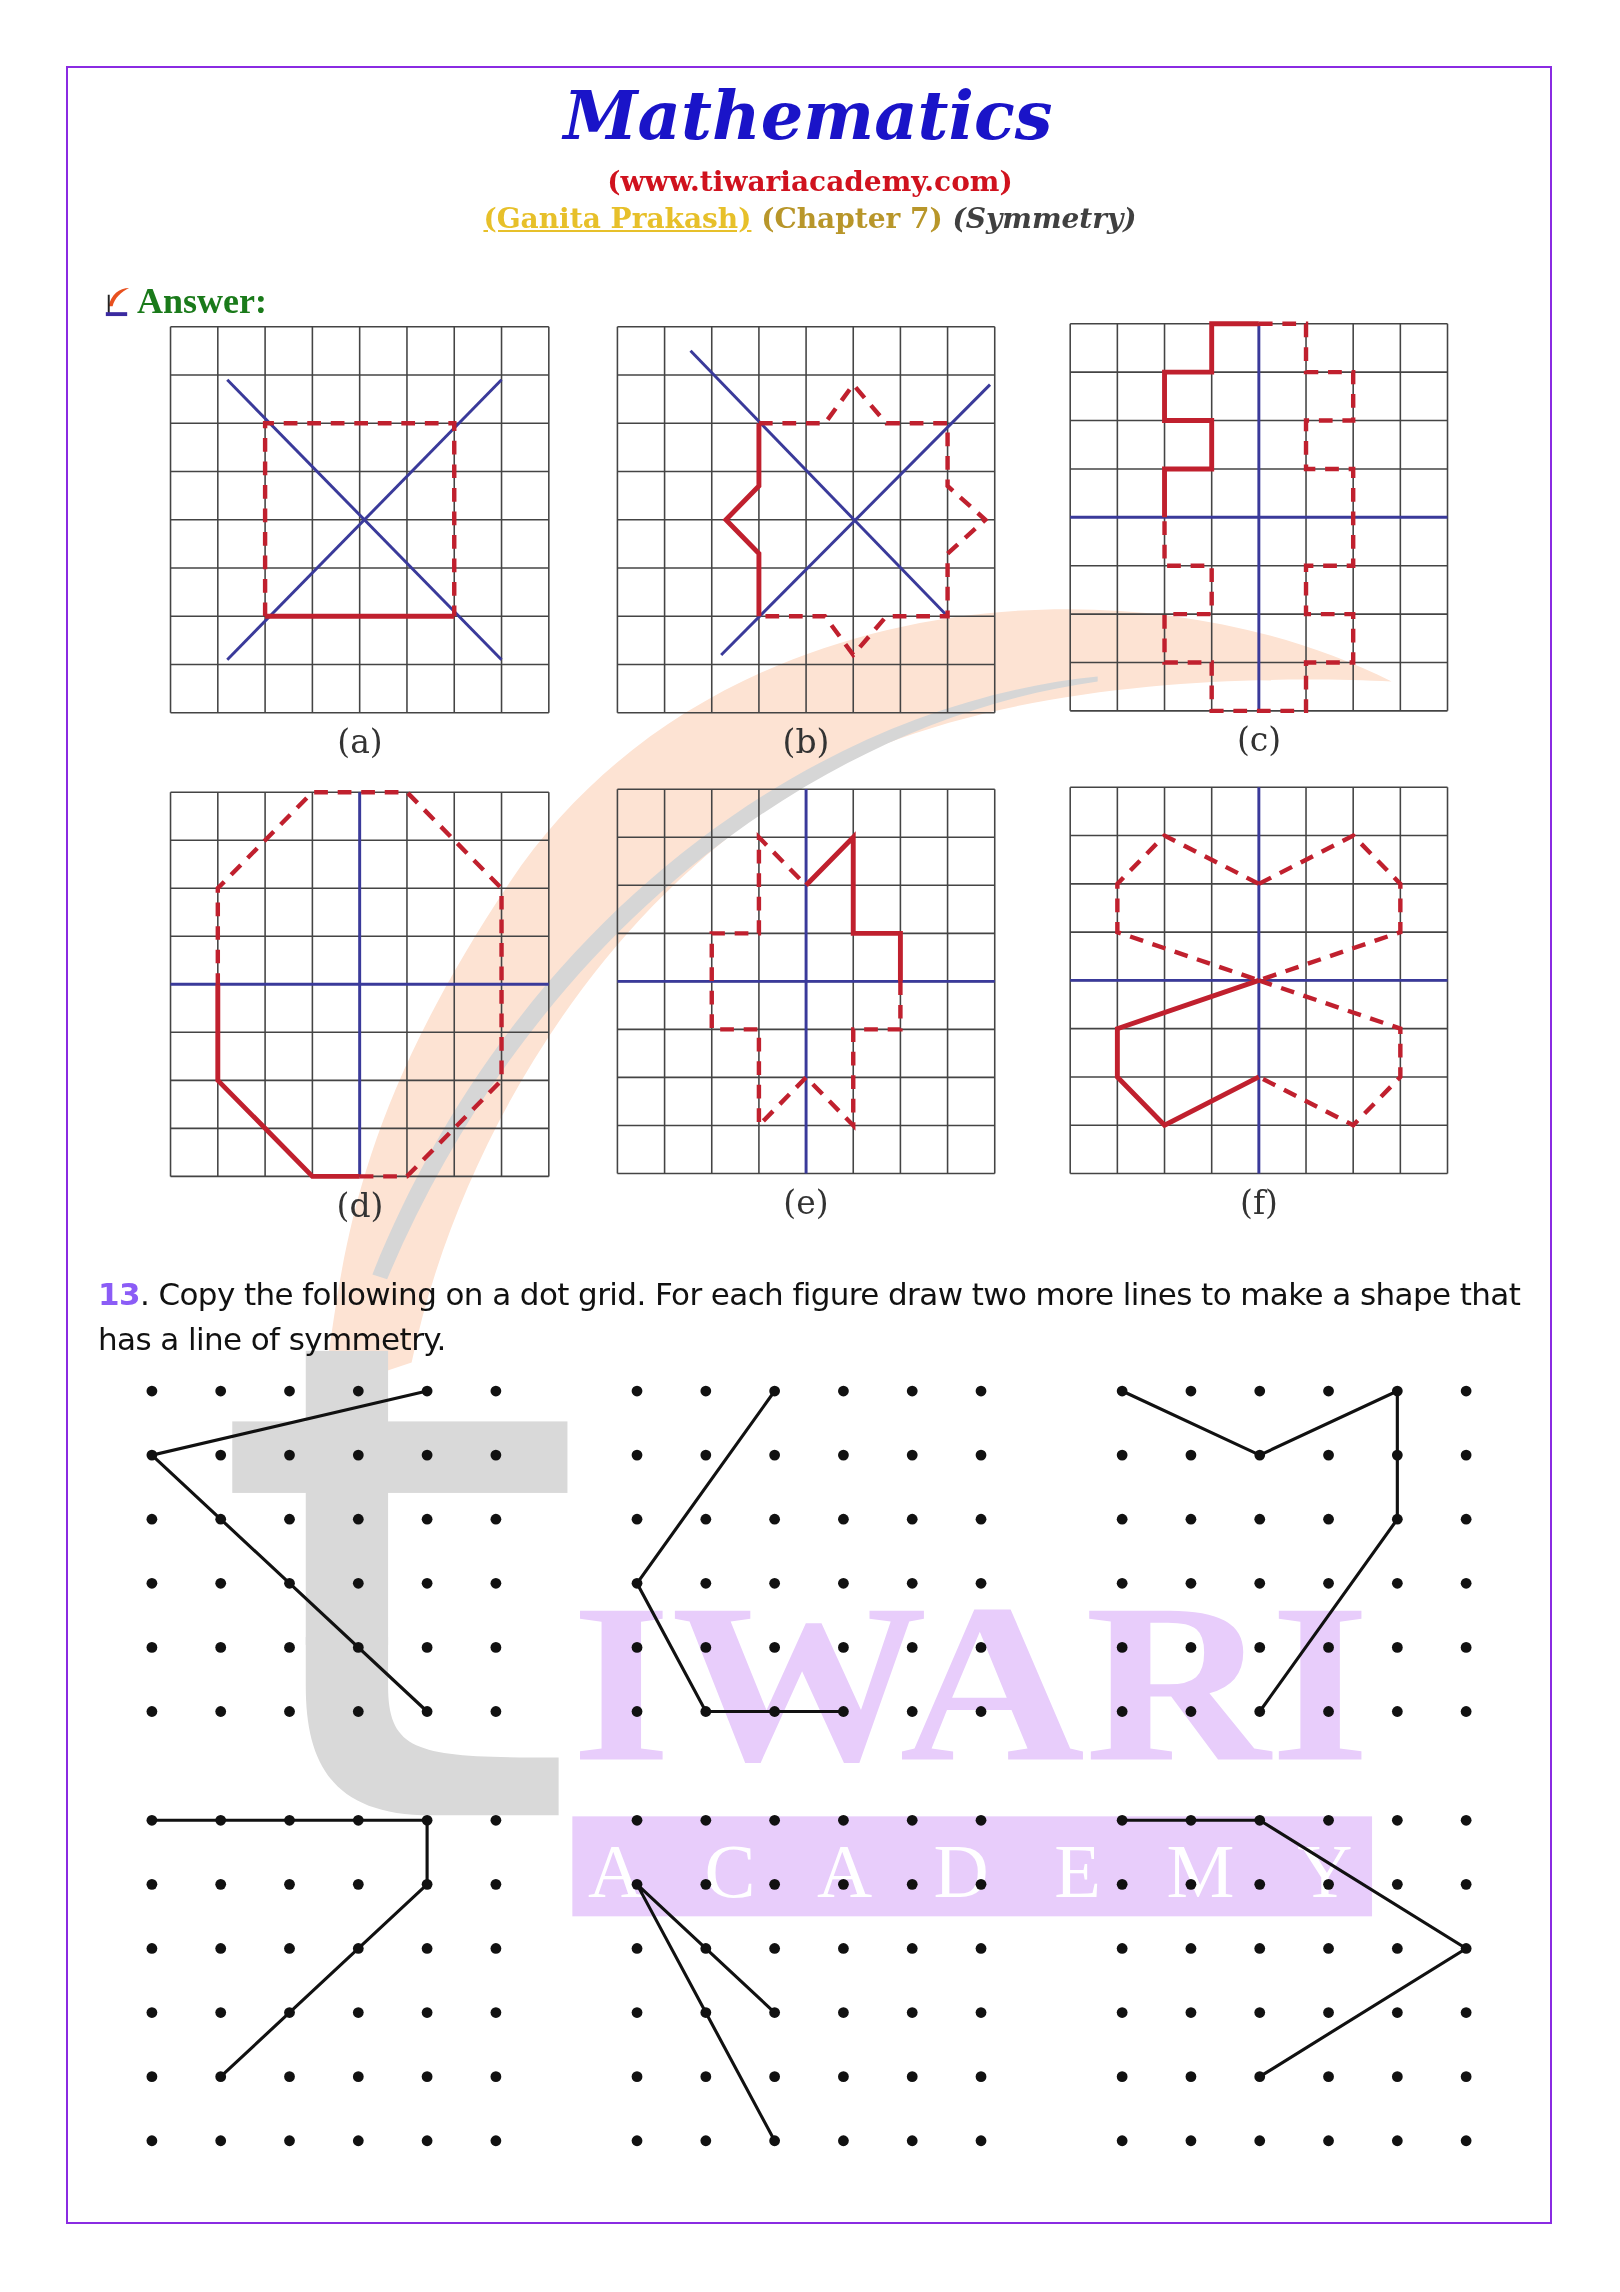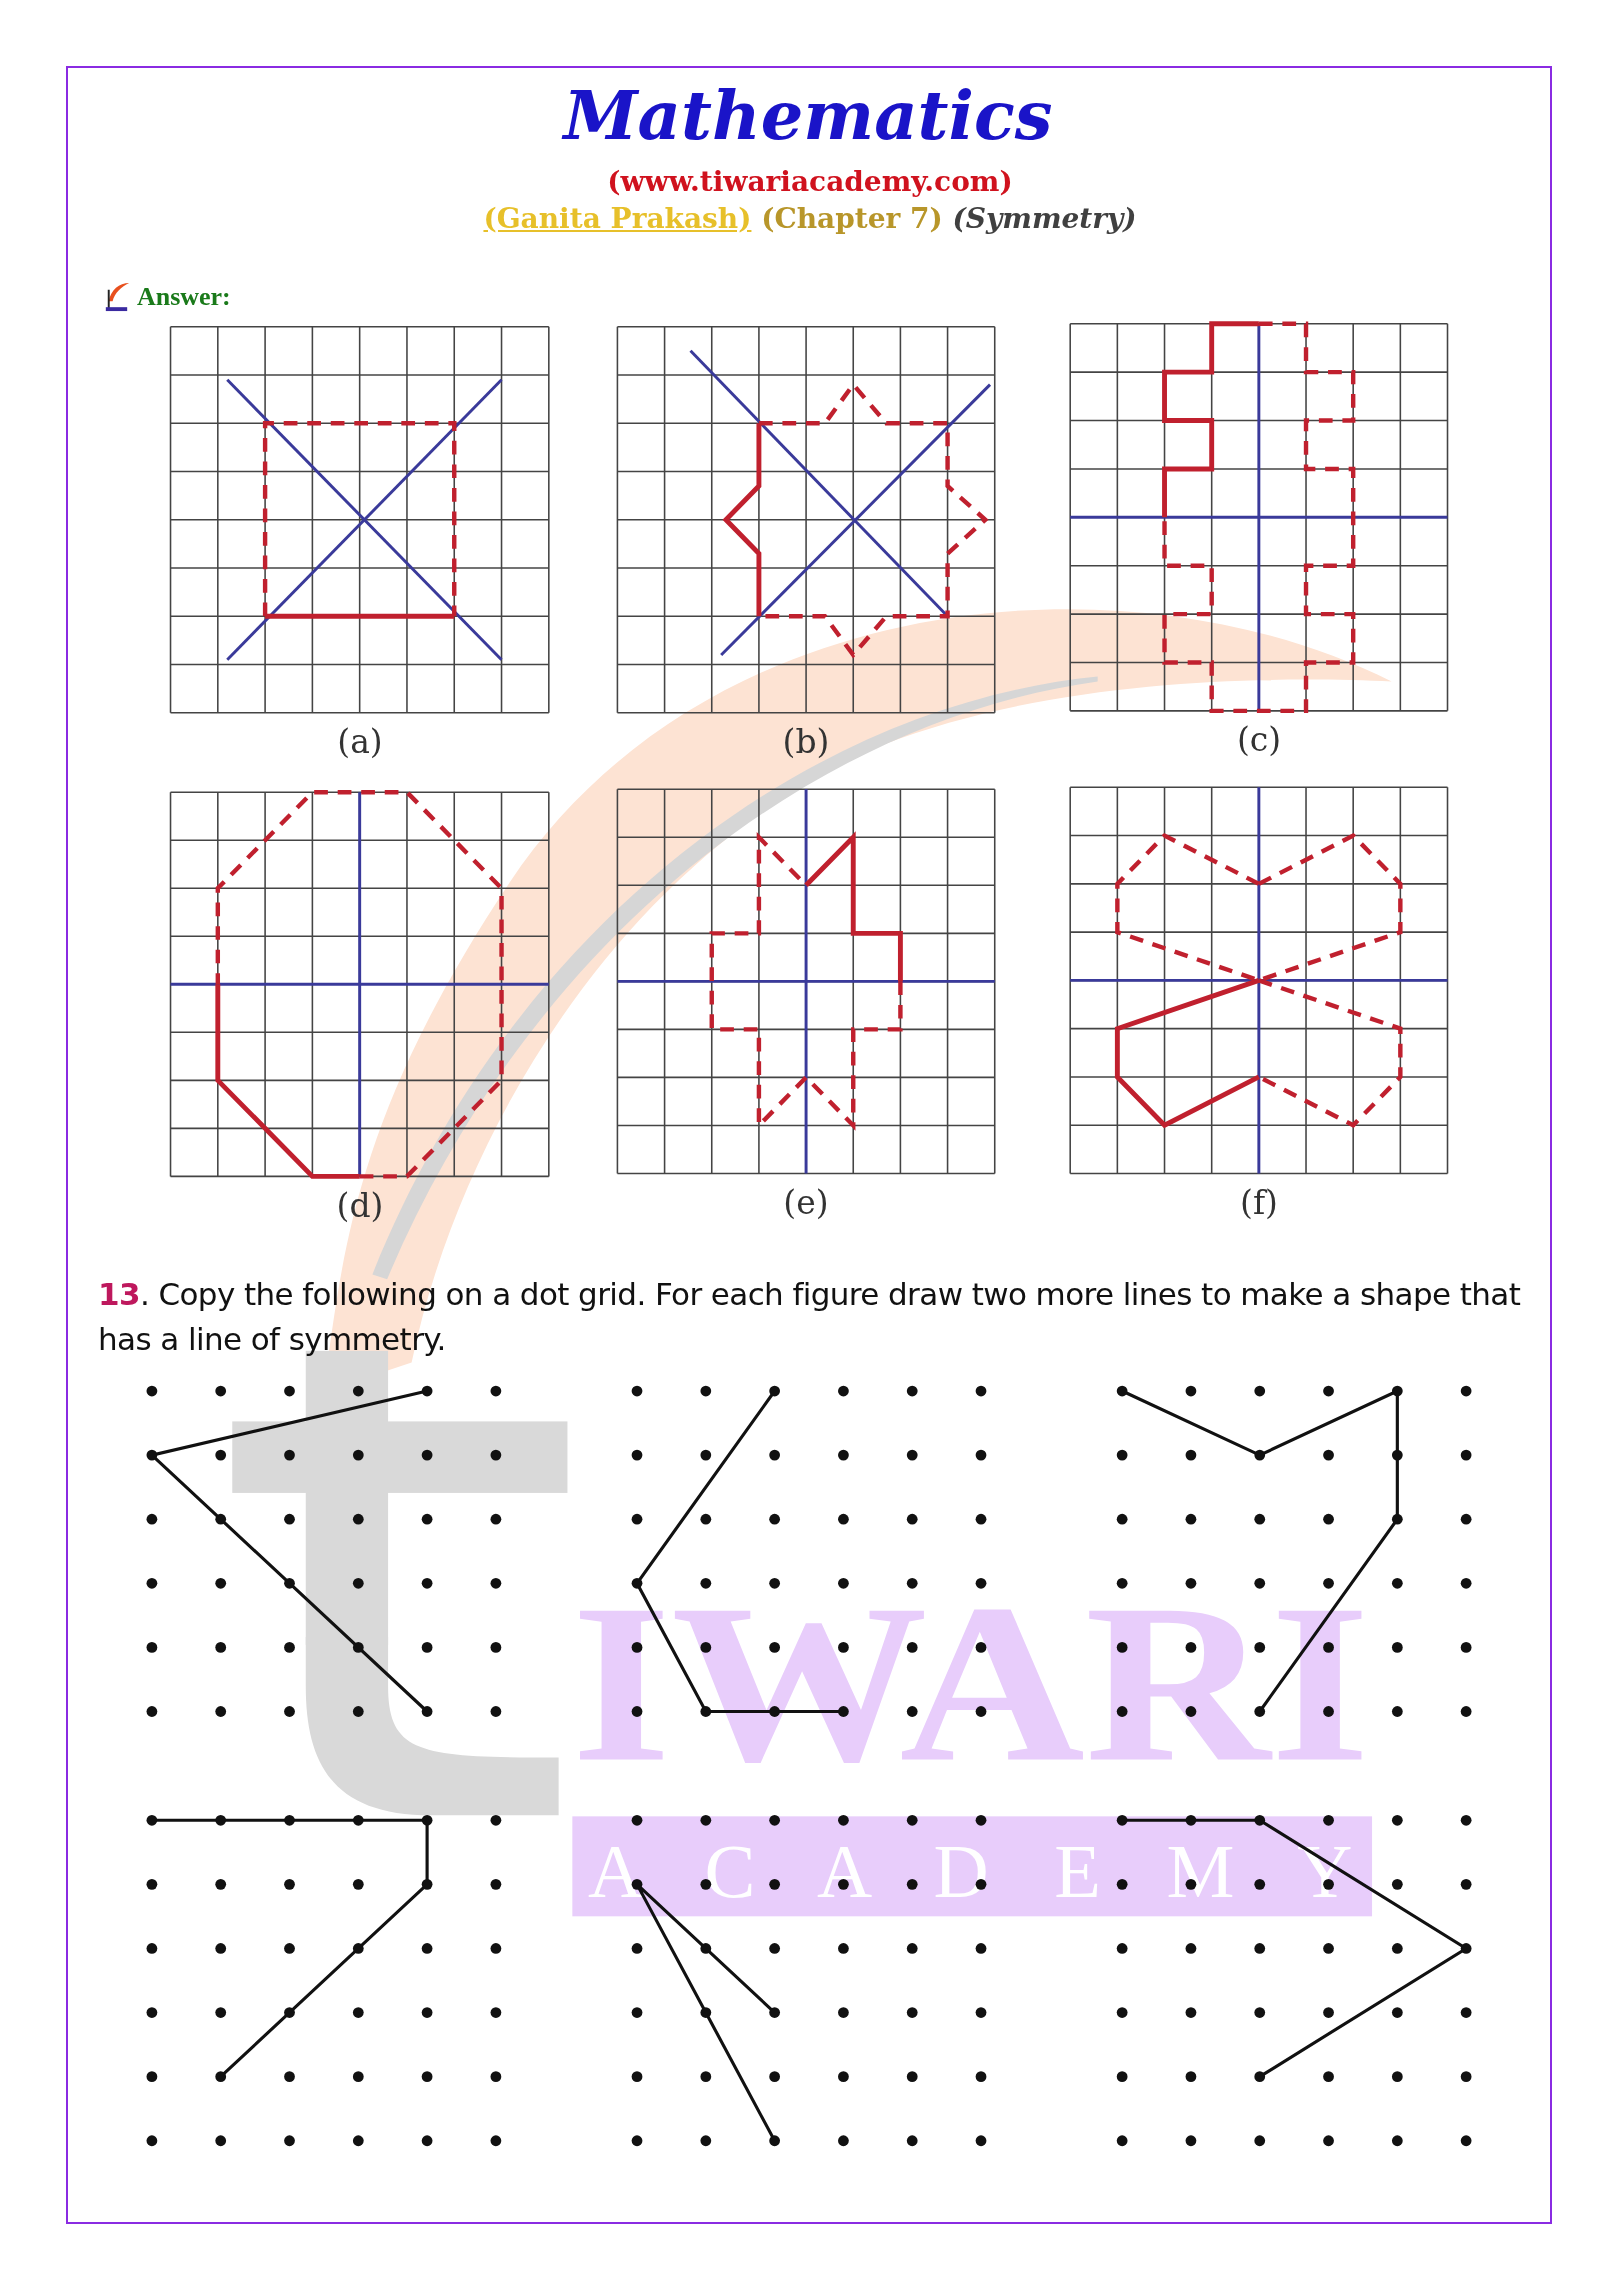--- a/index.html
+++ b/index.html
@@ -35,32 +35,32 @@
   #book .gp { color: #e7c02a; text-decoration: underline; }
   #book .ch { color: #b8962a; }
   #book .sy { color: #404040; font-style: italic; }
   #cls { top: 240px; font-size: 28px; color: #4a16b8; }
   #answer {
     position: absolute; left: 100px; top: 280px;
     display: flex; align-items: center; gap: 3.9px;
   }
   #answer-label {
     font-family: "Liberation Serif", serif; font-weight: bold;
-    font-size: 26px; color: #1a7a1a;
+    font-size: 36px; color: #1a7a1a;
   }
   .grid-label {
     position: absolute; width: 78px; text-align: center;
     font-family: "DejaVu Serif", serif; font-size: 33px; color: #333;
   }
   #question {
     position: absolute; left: 98px; top: 1272px; width: 1451px;
     font-family: "DejaVu Sans", sans-serif; font-size: 31px;
     color: #111; line-height: 45px; letter-spacing: -0.6px;
   }
-  #q-num { color: #be185d; font-weight: bold; }
+  #q-num { color: #8b5cf6; font-weight: bold; }
   #fg-svg { position: absolute; left: 0; top: 0; }
 </style>
 </head>
 <body>
 
 <div id="page">
 
   <svg id="bg-svg" width="1620" height="2293" viewBox="0 0 1653 2339">
 
     <path d="M 1420 695 C 1150 560, 720 600, 520 900 C 360 1140, 350 1280, 330 1420 L 420 1390 C 470 1150, 640 870, 900 760 C 1080 690, 1300 690, 1420 695 Z" fill="#fde3d3"></path>

